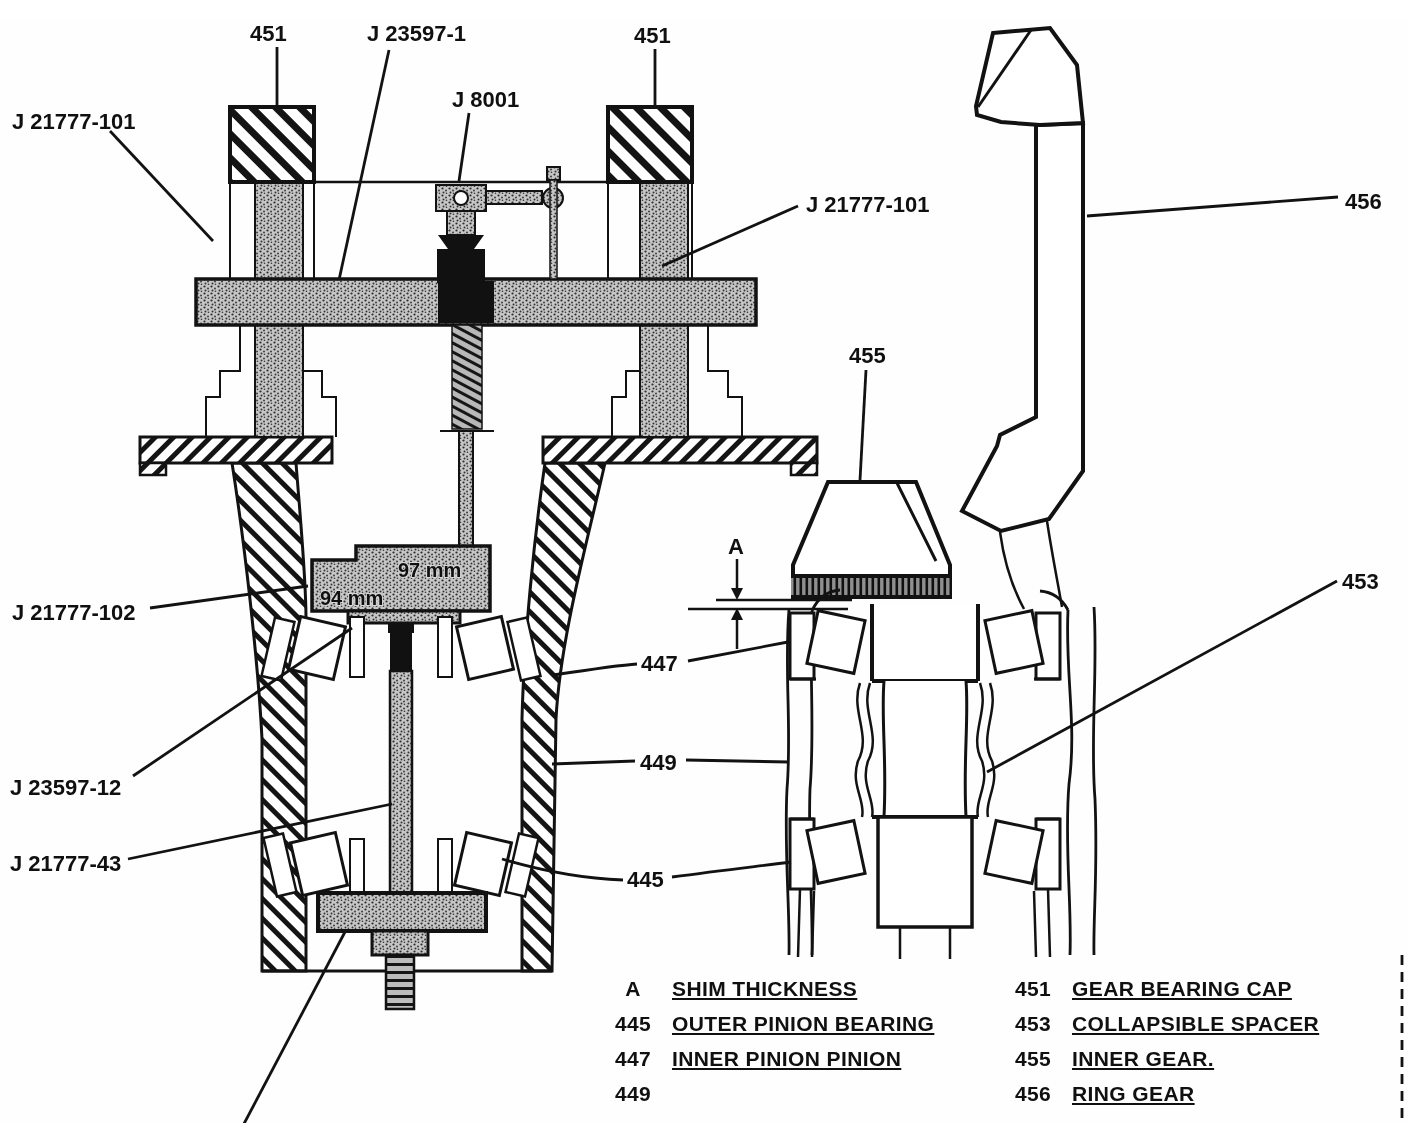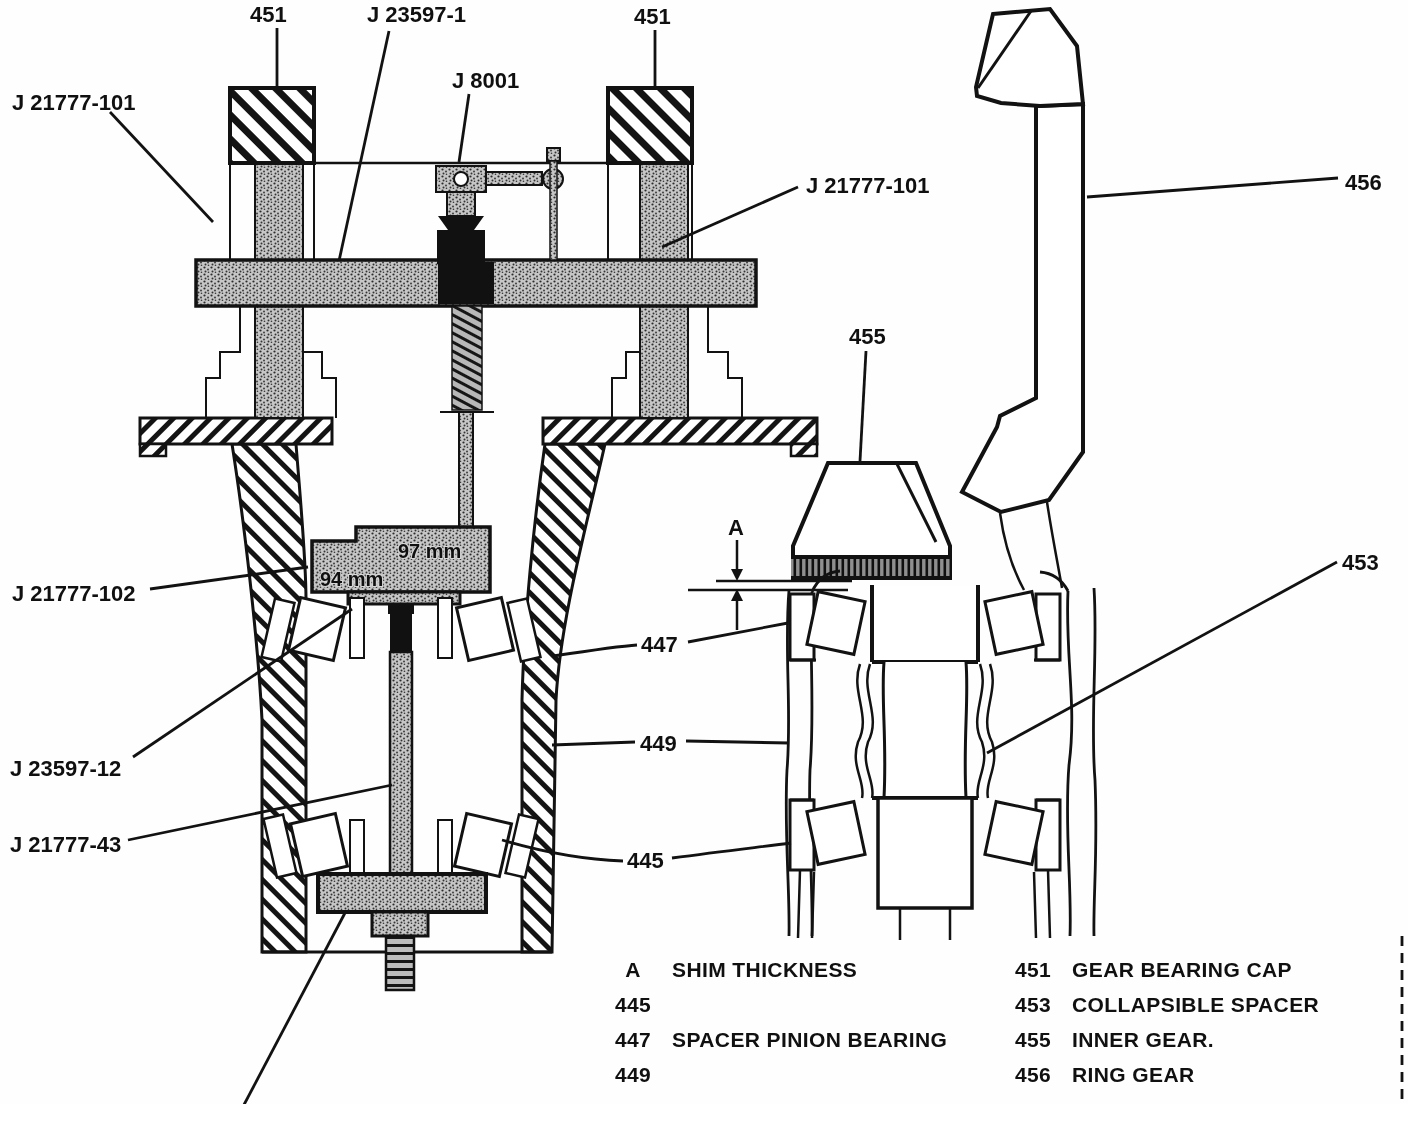--- a/index.html
+++ b/index.html
@@ -1,27 +1,27 @@
 <!DOCTYPE html>
 <html><head>
 <meta charset="utf-8">
 <style>
   html,body{margin:0;padding:0;background:#ffffff;}
   #page{position:relative;width:1408px;height:1104px;background:#fefefe;overflow:hidden;
-        font-family:"Liberation Sans",sans-serif;}
+        font-family:"Liberation Sans",sans-serif;margin-top:19px;}
   svg{position:absolute;left:0;top:0;}
   svg text{font-family:"Liberation Sans",sans-serif;font-weight:bold;fill:#101010;}
   .gauge-txt{paint-order:stroke;stroke:#d8d8d8;stroke-width:2px;}
   .legend{position:absolute;left:606px;top:952px;display:flex;align-items:flex-start;
           color:#101010;font-size:21px;font-weight:bold;letter-spacing:.4px;white-space:nowrap;}
   .legend-col{display:flex;flex-direction:column;}
   .legend-col.left{width:400px;}
   .legend-row{display:flex;height:35px;line-height:35px;}
   .legend-code{width:54px;text-align:center;margin-right:12px;}
-  .legend-label{text-align:center;}
+  .legend-label{text-align:center;text-decoration:underline;}
 </style>
 </head>
 <body>
 
 <div id="page">
 
 <svg width="1408" height="1148" viewBox="0 0 1408 1148">
   <defs>
     <pattern id="stip" width="7" height="7" patternUnits="userSpaceOnUse">
       <rect width="7" height="7" fill="#c6c6c6"></rect>
@@ -270,24 +270,25 @@
 </svg>
 
   <div class="legend">
     <div class="legend-col left">
       <div class="legend-row">
         <span class="legend-code">A</span>
         <span class="legend-label">SHIM THICKNESS</span>
       </div>
       <div class="legend-row">
         <span class="legend-code">445</span>
+        <span class="legend-label">OUTER PINION BEARING</span>
       </div>
       <div class="legend-row">
         <span class="legend-code">447</span>
-        <span class="legend-label">SPACER PINION BEARING</span>
+        <span class="legend-label">INNER PINION PINION</span>
       </div>
       <div class="legend-row">
         <span class="legend-code">449</span>
       </div>
     </div>
     <div class="legend-col right">
       <div class="legend-row">
         <span class="legend-code">451</span>
         <span class="legend-label">GEAR BEARING CAP</span>
       </div>

